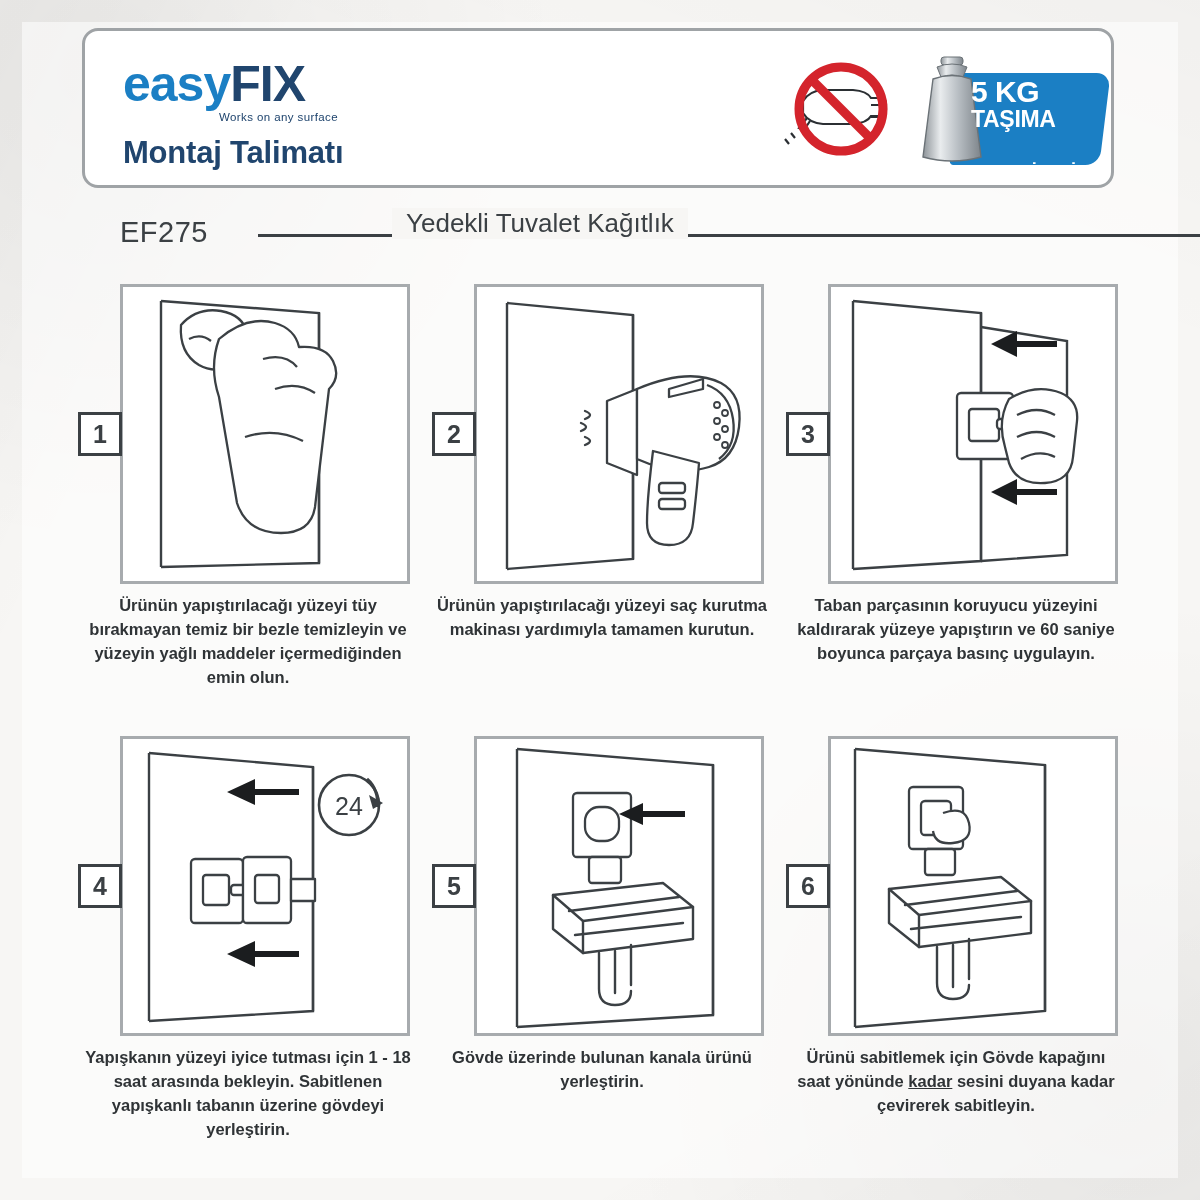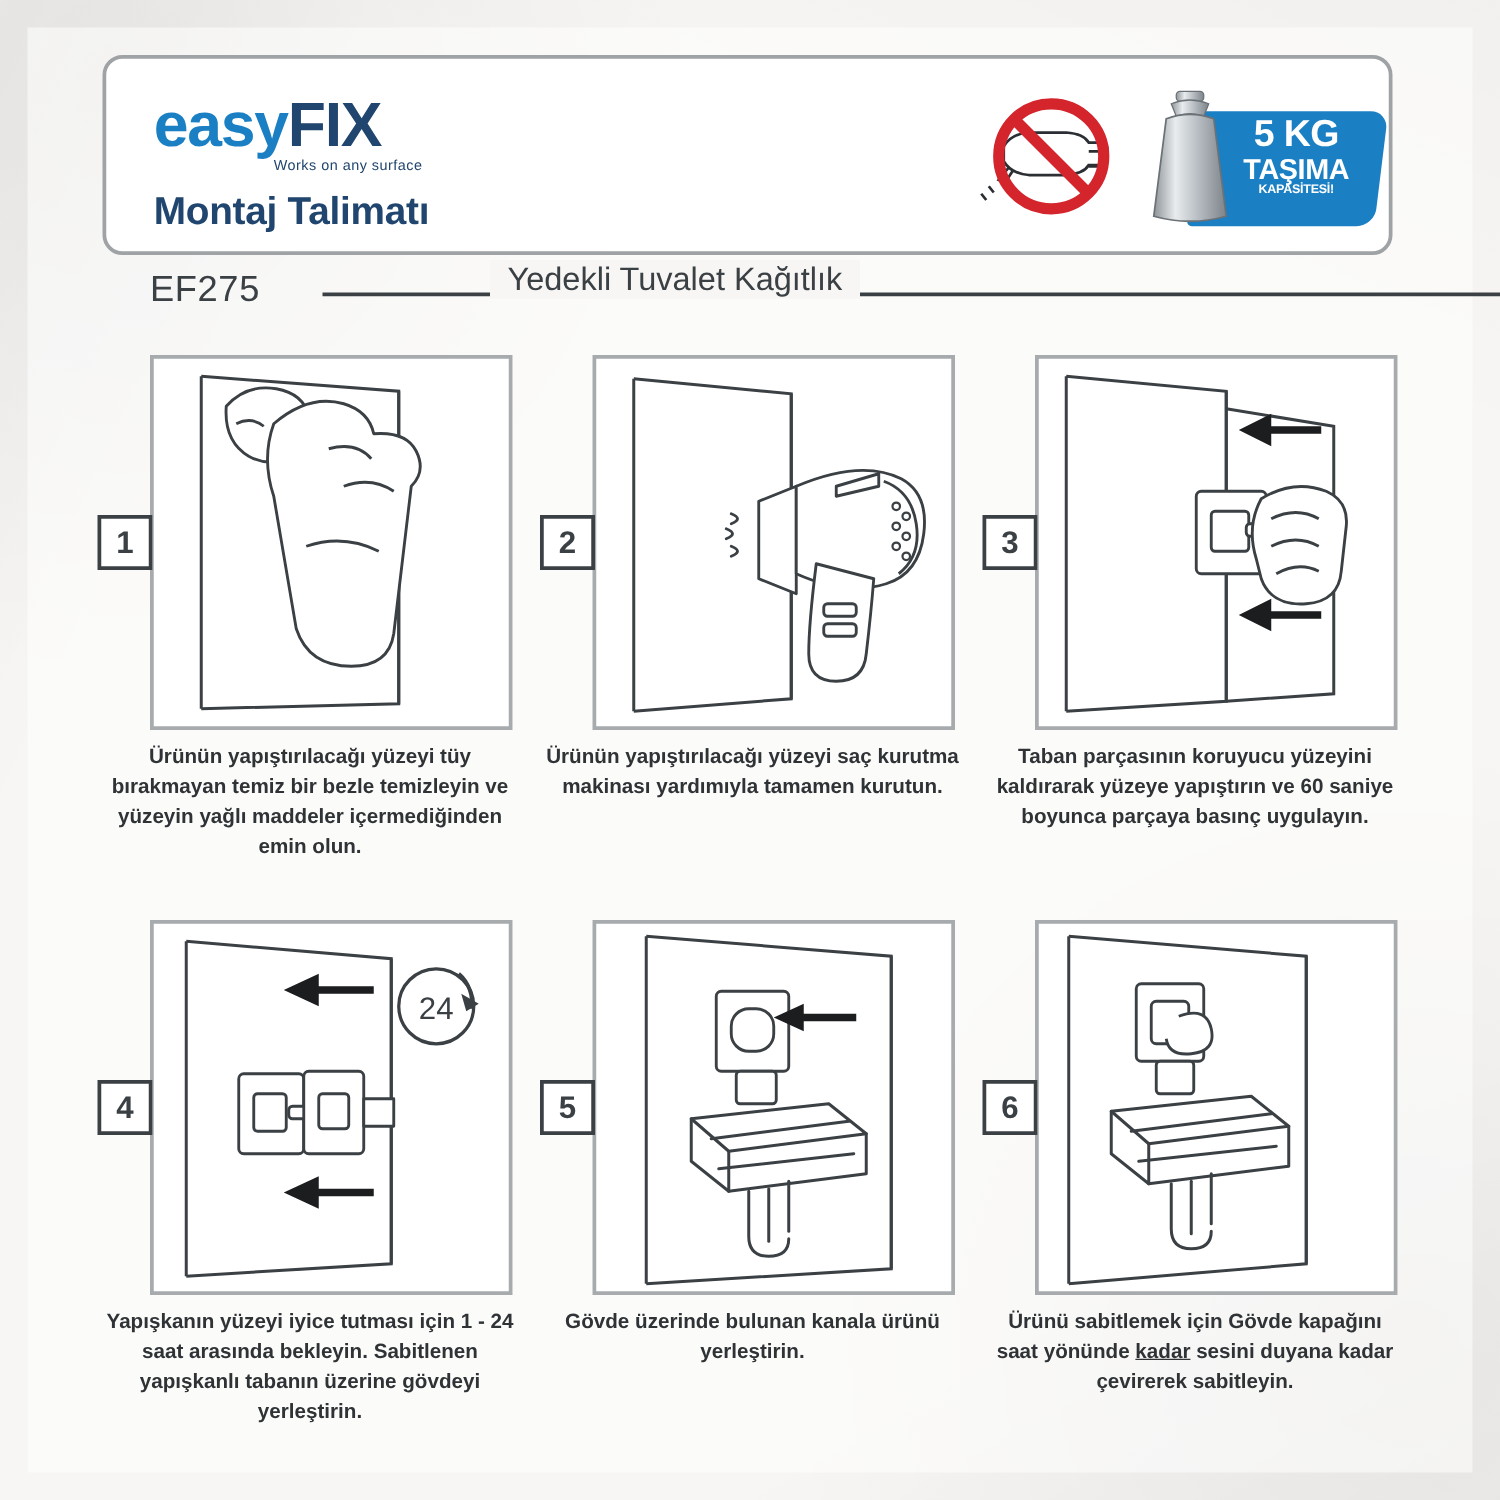--- a/index.html
+++ b/index.html
@@ -38,21 +38,21 @@
     top: 22px;
     right: 22px;
     bottom: 22px;
     background: rgba(255,255,255,0.55);
   }
 
   
   .header-card {
     position: absolute;
     left: 82px;
-    top: 44px;
+    top: 28px;
     width: 1032px;
     height: 160px;
     background: #ffffff;
     border: 3px solid #9fa3a6;
     border-radius: 16px;
     box-sizing: border-box;
   }
   .brand {
     position: absolute;
     left: 38px;
@@ -109,26 +109,26 @@
     background: #1b7fc4;
     border-radius: 4px 14px 14px 4px;
     transform: skewX(-7deg);
   }
   .cap-text {
     position: absolute;
     left: 74px;
     top: 34px;
     width: 132px;
     color: #ffffff;
-    text-align: center;
+    text-align: left;
     line-height: 1.02;
   }
   .cap-kg { font-size: 30px; font-weight: bold; letter-spacing: -0.5px;}
   .cap-word { font-size: 23px; font-weight: bold; letter-spacing: -0.3px;}
-  .cap-cap { font-size: 10px; font-weight: bold; letter-spacing: -0.2px;}
+  .cap-cap { font-size: 18px; font-weight: bold; letter-spacing: -0.2px; margin-top: 32px;}
 
   
   .model-row {
     position: absolute;
     left: 120px;
     top: 208px;
     width: 1000px;
     height: 54px;
   }
   .model-code {
@@ -399,21 +399,21 @@
 
           <g>
             <circle cx="226" cy="66" r="30" fill="#ffffff" stroke="#3b4044" stroke-width="2.6"></circle>
             <path d="M244 40 a30 30 0 0 1 10 28" fill="none" stroke="#3b4044" stroke-width="3"></path>
             <path d="M250 70 l10 -6 l-14 -8 z" fill="#3b4044"></path>
             <text x="226" y="76" text-anchor="middle" font-family="Liberation Sans, sans-serif" font-size="25" fill="#3b4044">24</text>
           </g>
         </svg>
       </div>
       <div class="stepnum">4</div>
-      <div class="caption">Yapışkanın yüzeyi iyice tutması için 1 - 24 saat arasında bekleyin. Sabitlenen yapışkanlı tabanın üzerine gövdeyi yerleştirin.</div>
+      <div class="caption">Yapışkanın yüzeyi iyice tutması için 1 - 18 saat arasında bekleyin. Sabitlenen yapışkanlı tabanın üzerine gövdeyi yerleştirin.</div>
     </div>
 
     <div class="cell">
       <div class="panel">
         <svg width="284" height="294" viewBox="0 0 284 294">
           <g fill="none" stroke="#3b4044" stroke-width="2.4">
             <path d="M40 10 L40 288"></path>
             <path d="M40 10 L236 26 L236 276 L40 288"></path>
             <path d="M236 26 L236 276"></path>
           </g>

